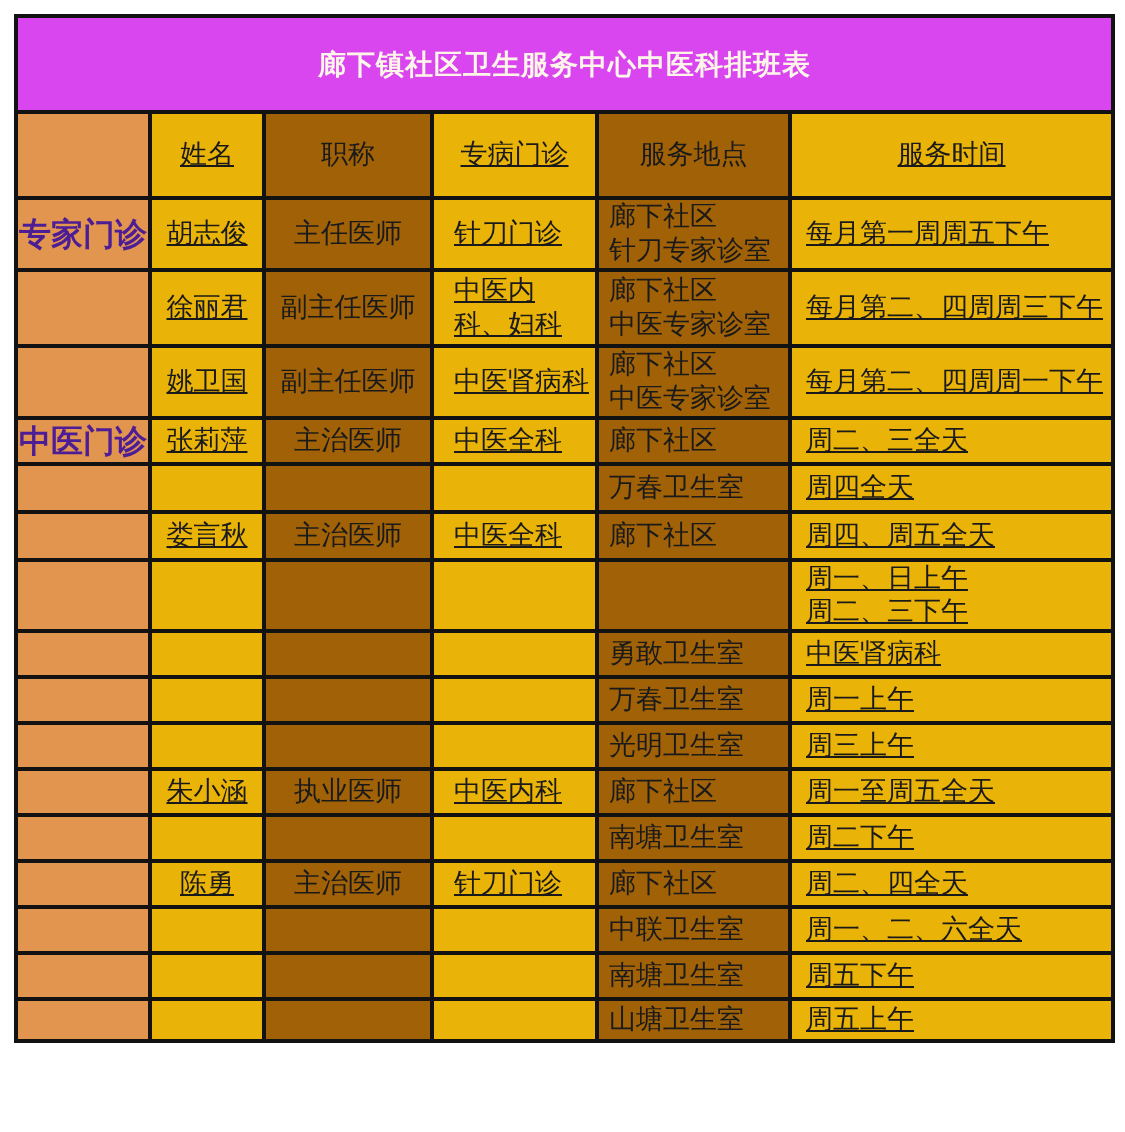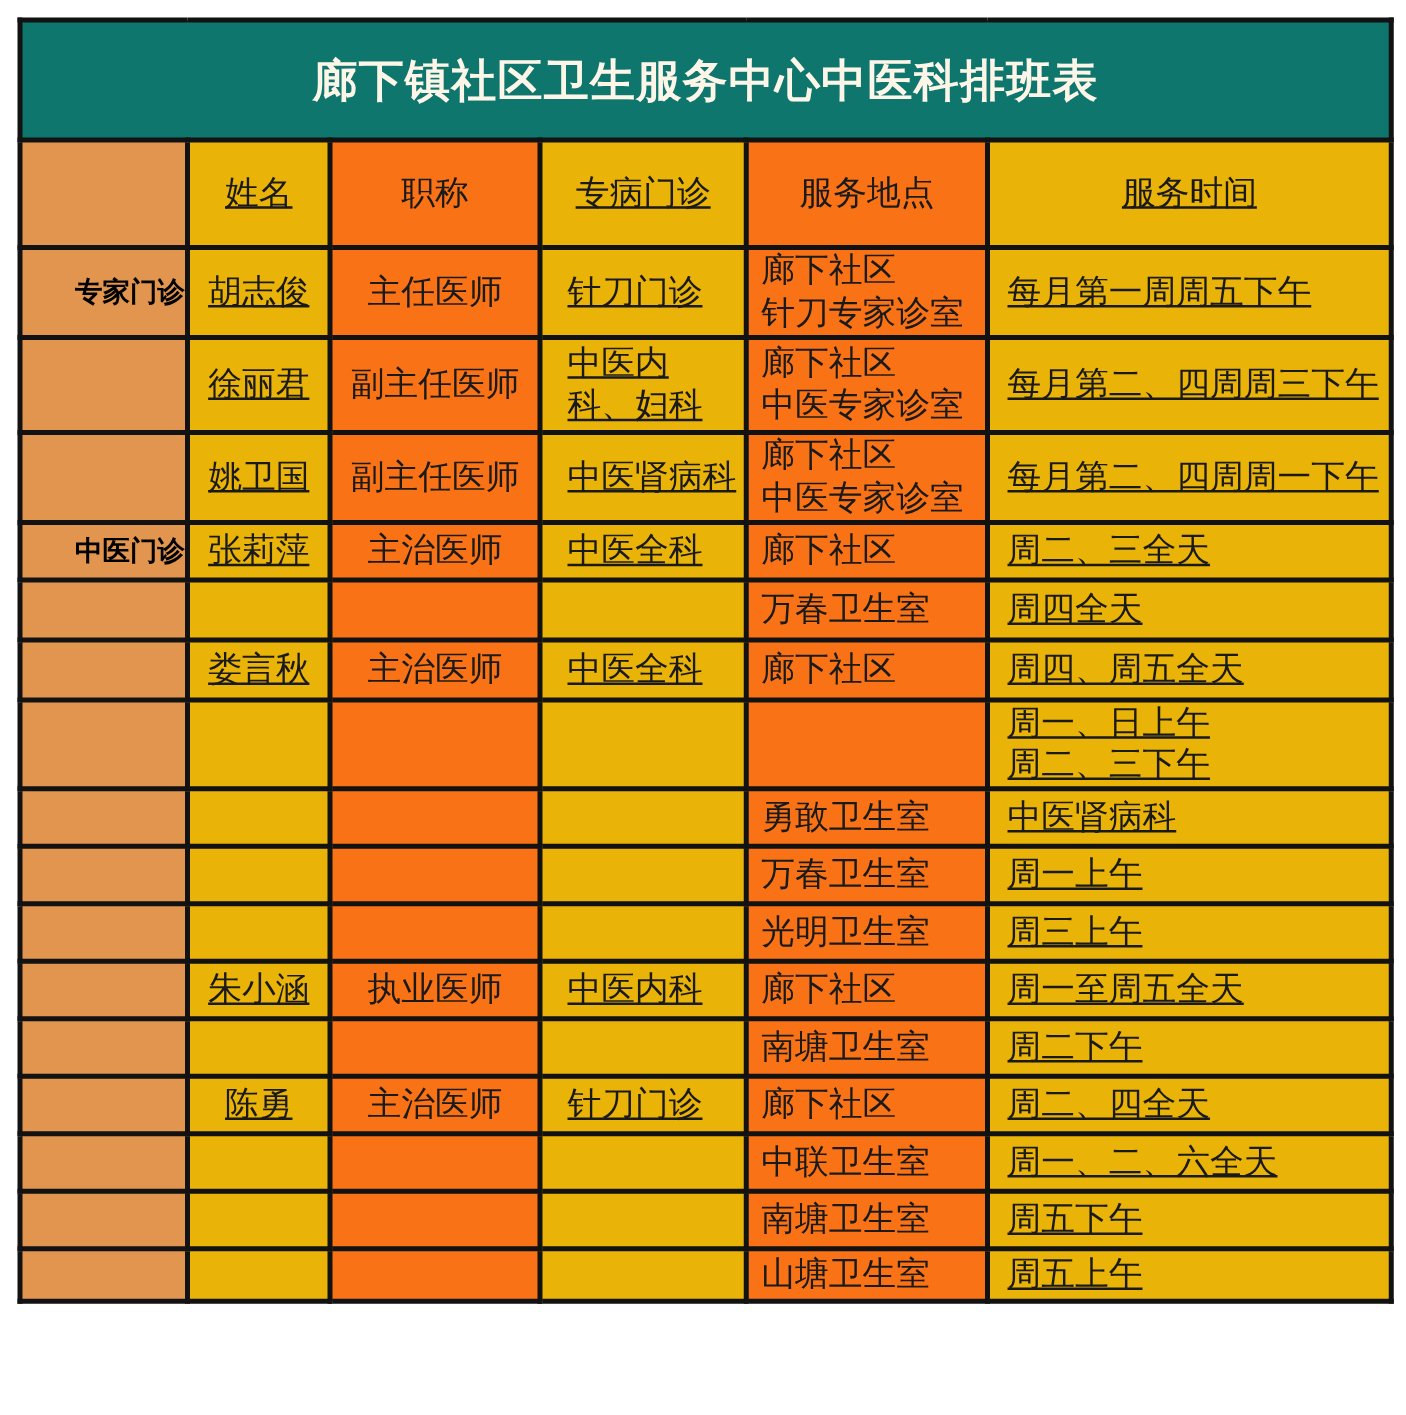--- a/index.html
+++ b/index.html
@@ -1,23 +1,23 @@
 <!DOCTYPE html>
 <html><head>
 <meta charset="utf-8">
 <style>
   html,body{margin:0;padding:0;background:#ffffff;width:1125px;height:1132px;overflow:hidden;
     font-family:"Liberation Sans","DejaVu Sans",sans-serif;}
   table.sched{border-collapse:collapse;table-layout:fixed;width:1097px;margin:14px auto 0 14px;}
   td,th{border:4px solid #121212;padding:0;vertical-align:middle;box-sizing:border-box;
     font-size:27px;color:#1a1a1a;white-space:pre-line;line-height:1.25;font-weight:400;}
-  .title-cell{background:#0f766e;color:#fdf6e8;font-weight:bold;font-size:36px;text-align:center;letter-spacing:1px;}
-  .cat{background:#e2954f;color:#000000;font-weight:bold;text-align:right;font-size:22px;}
+  .title-cell{background:#d946ef;color:#fdf6e8;font-weight:bold;font-size:28px;text-align:center;letter-spacing:1px;}
+  .cat{background:#e2954f;color:#4c1d95;font-weight:bold;text-align:center;font-size:32px;}
   .pe{background:#eab308;text-decoration:underline;}
-  .wh{background:#f97316;}
+  .wh{background:#a16207;}
   th{text-align:center;}
   .name,.tit{text-align:center;}
   .cli{text-align:left;padding-left:20px;}
   .loc{text-align:left;padding-left:10px;margin-top:23px;}
   .time{text-align:left;padding-left:14px;}
 </style>
 </head>
 <body>
 
 <table class="sched">

